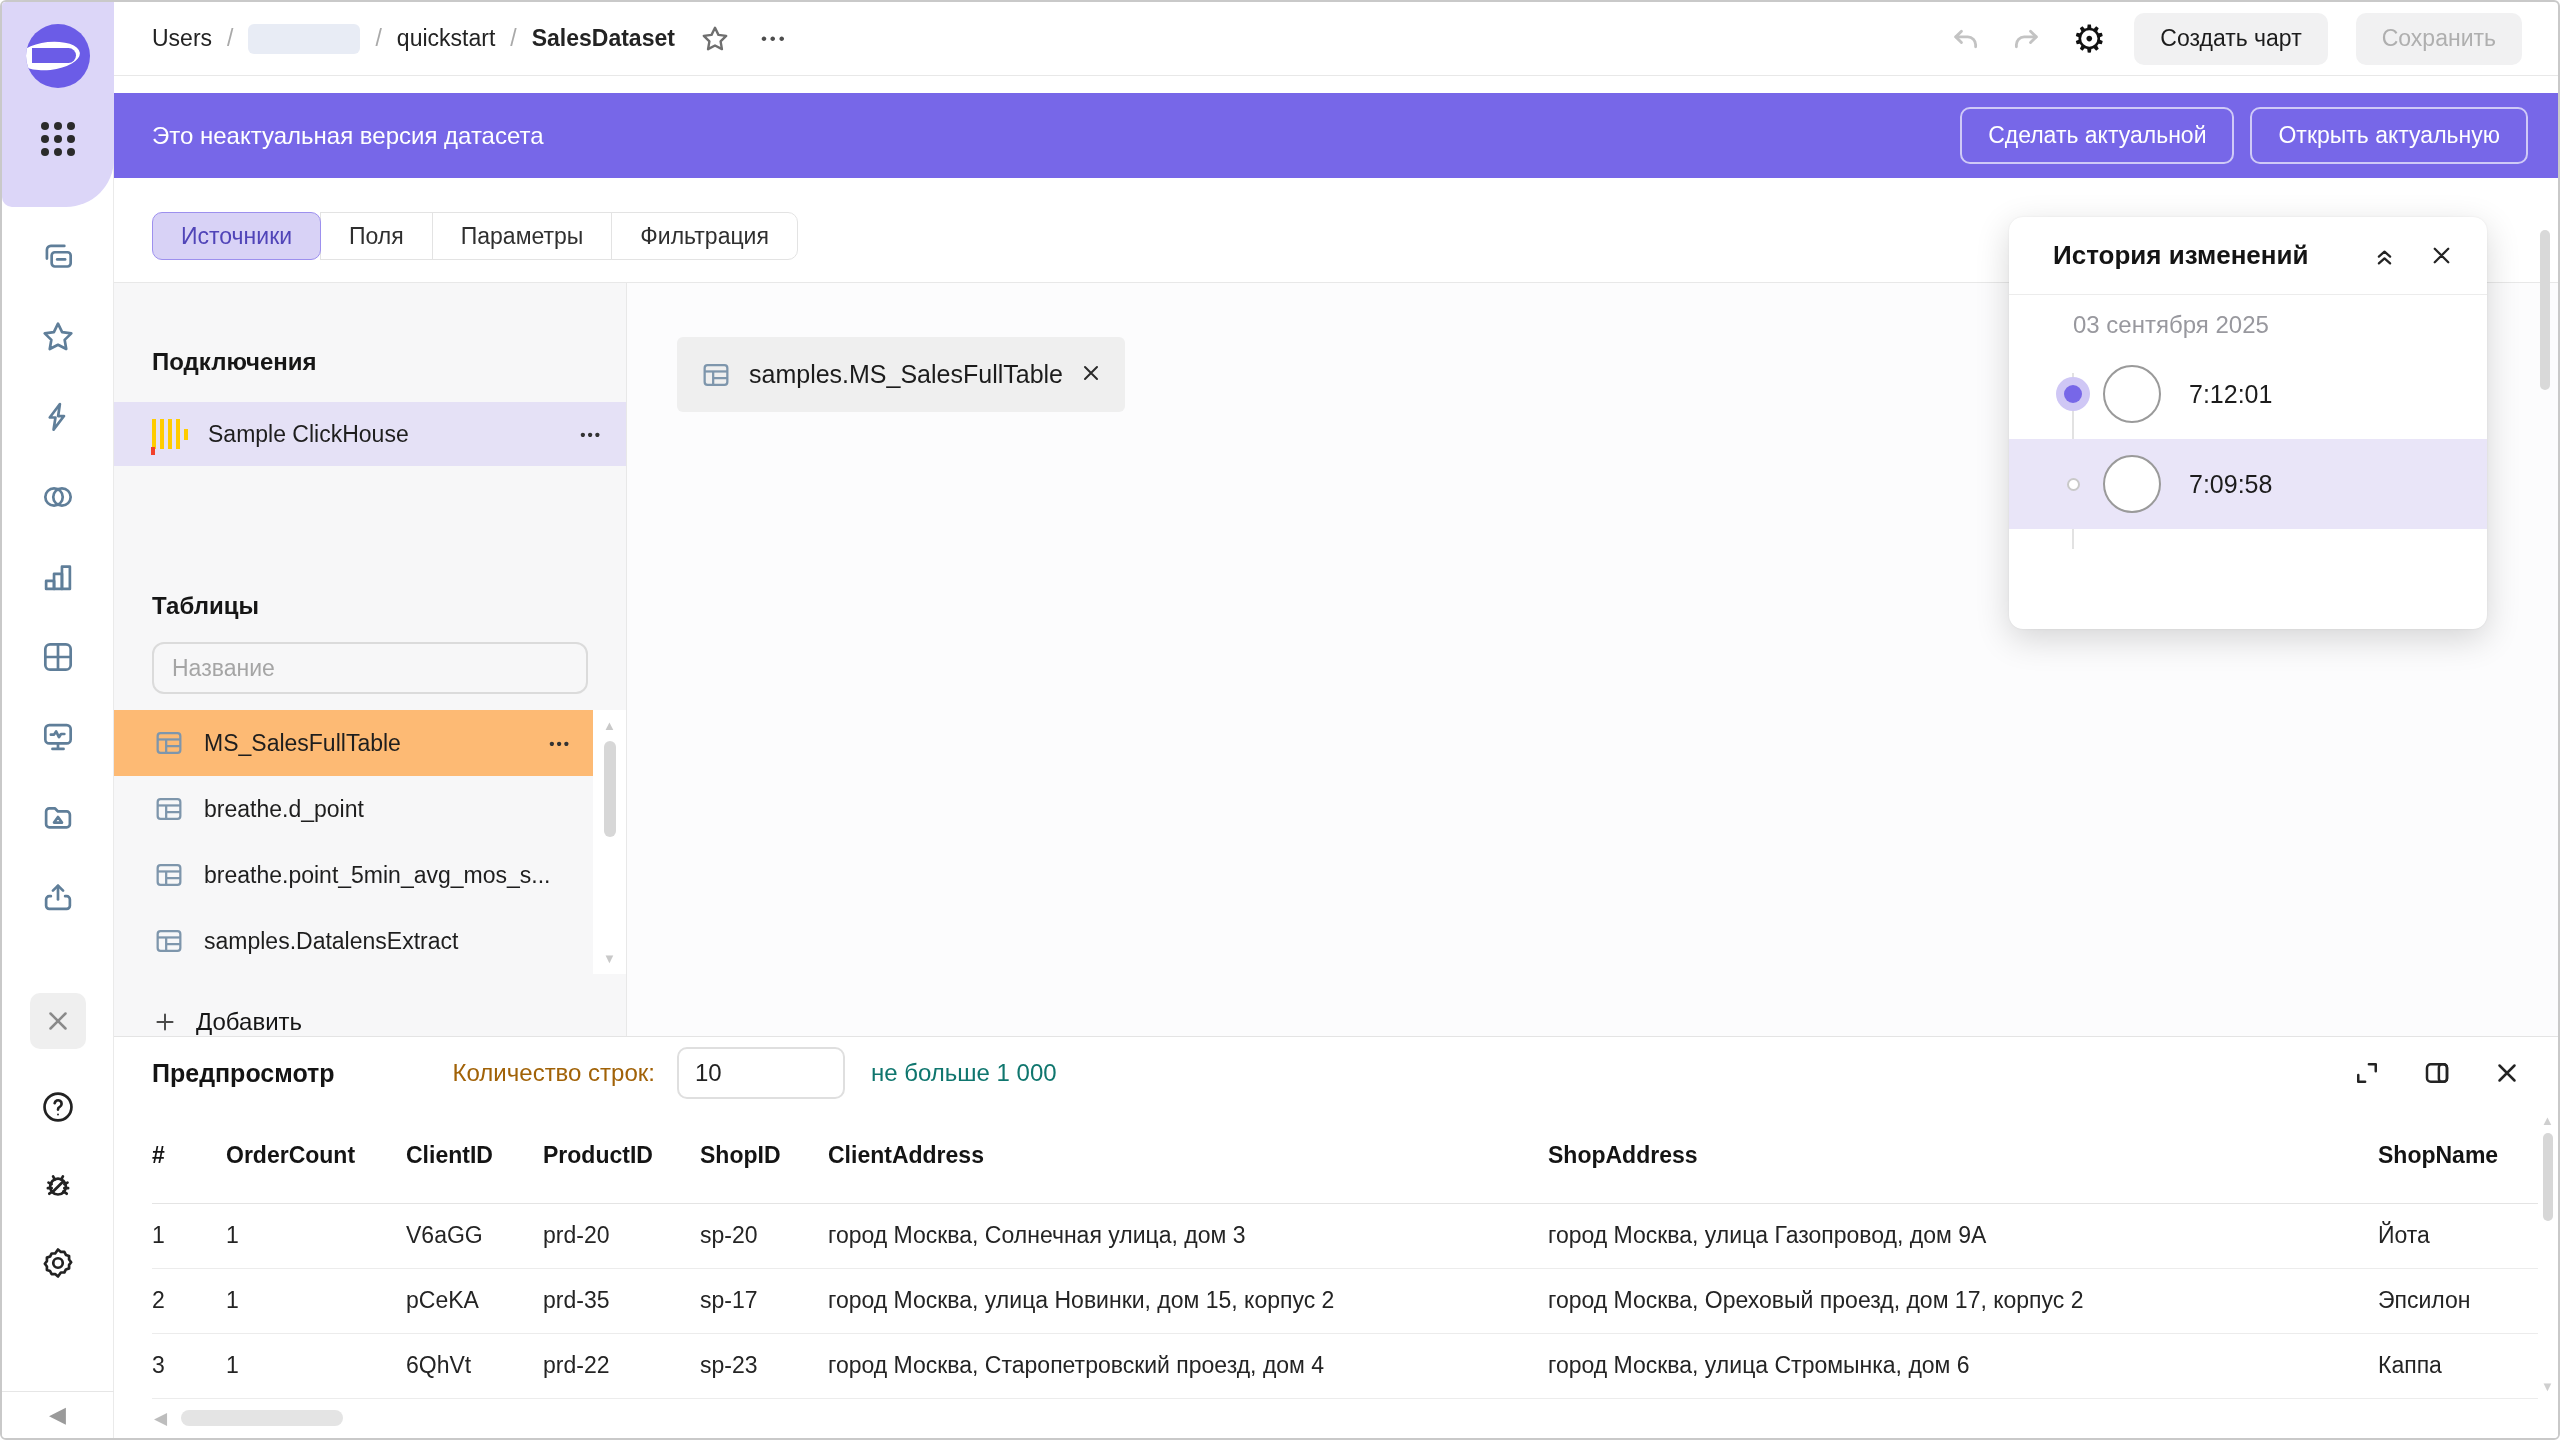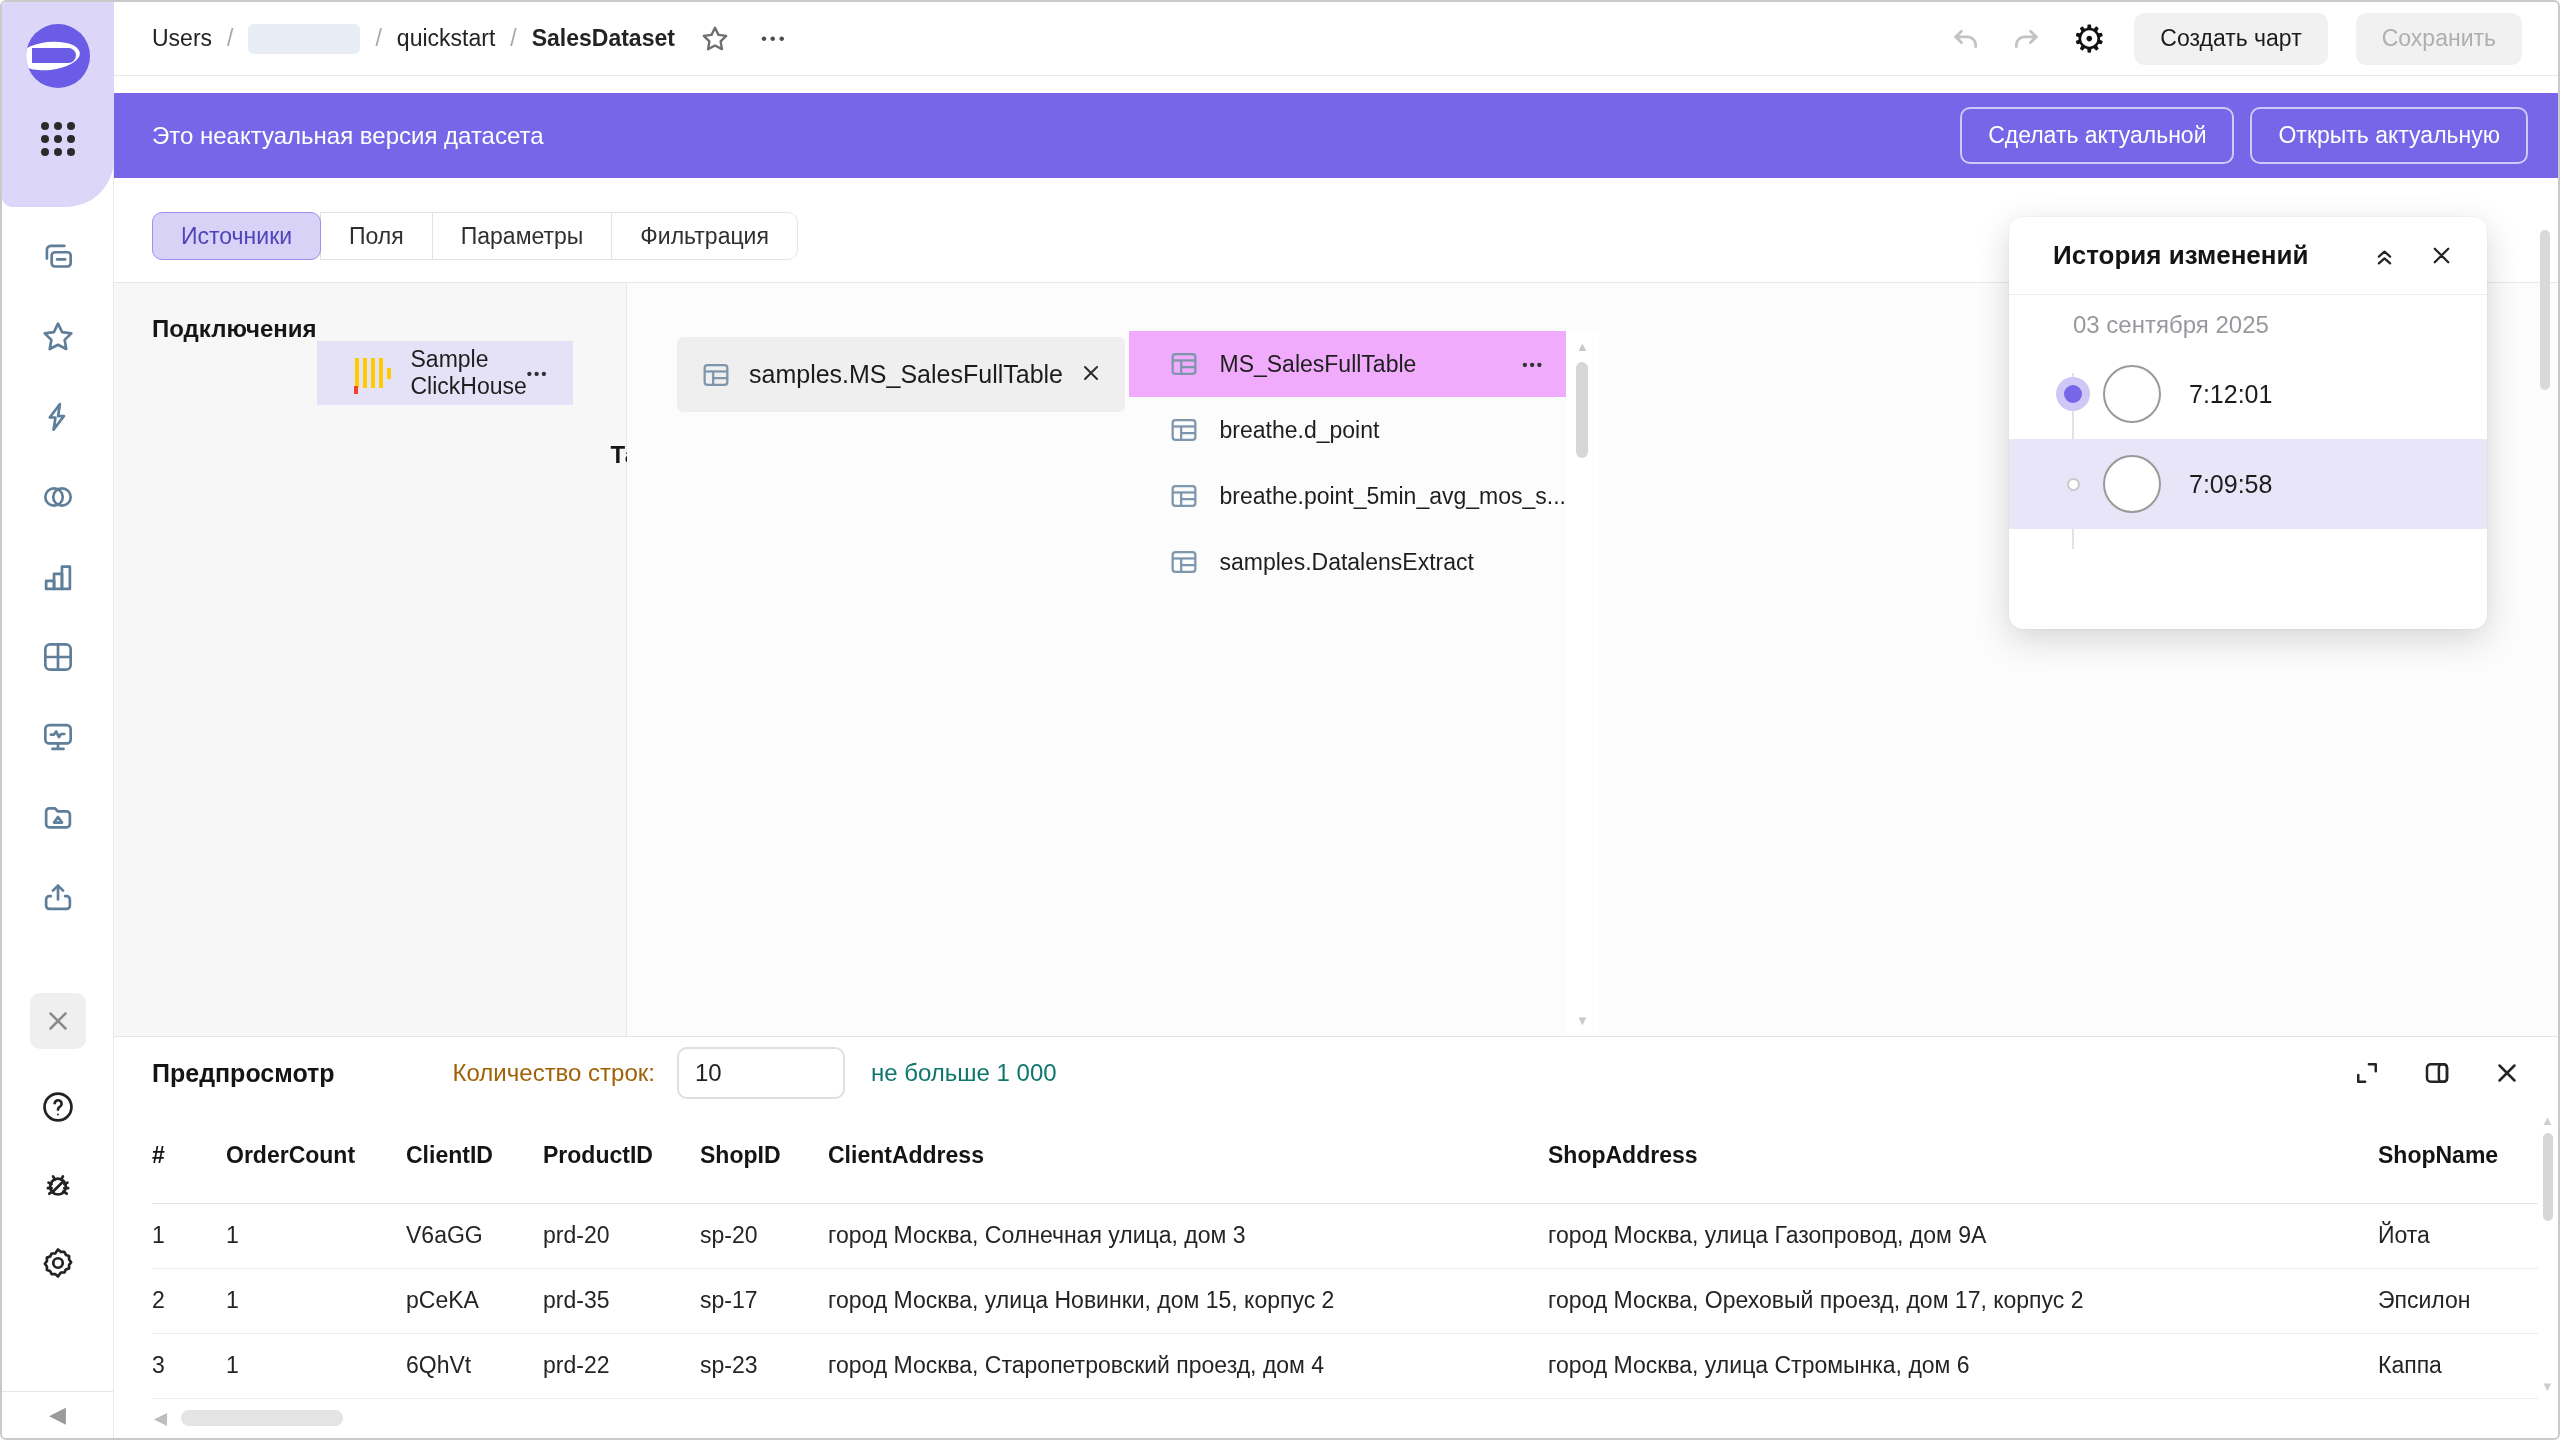--- a/index.html
+++ b/index.html
@@ -55,31 +55,31 @@
   
   .tabs-row { padding:34px 0 0 38px; }
   .tabs { display:inline-flex; }
   .tab { height:48px; padding:0 28px; display:flex; align-items:center; font-size:23px; color:#2f2f2f; background:#fff; border:1px solid #E3E3E3; margin-left:-1px; position:relative; cursor:default; }
   .tab:first-child { border-radius:10px 0 0 10px; margin-left:0; }
   .tab:last-child { border-radius:0 10px 10px 0; }
   .tab.active { background:#D8D2F6; color:#5044B8; border:1px solid #9D90EE; border-radius:10px; z-index:2; }
 
   
   .workspace { flex:1; margin-top:22px; border-top:1px solid #E8E8E8; display:flex; min-height:0; }
-  .left-panel { width:513px; flex:0 0 513px; background:#F7F7F8; border-right:1px solid #E8E8E8; padding-top:32px; display:flex; flex-direction:row; }
+  .left-panel { width:513px; flex:0 0 513px; background:#F7F7F8; border-right:1px solid #E8E8E8; padding-top:32px; display:flex; flex-direction:column;justify-content:flex-end; }
   .panel-title { margin-left:38px; font-size:24px; font-weight:700; color:#161616; }
   .conn-row { margin-top:26px; height:64px; background:#E5E1F6; display:flex; align-items:center; padding:0 24px 0 38px; }
   .conn-label { margin-left:20px; font-size:23px; color:#1e1e1e; }
   .row-menu { margin-left:auto; color:#333; font-size:15px; letter-spacing:2px; font-weight:700; }
   .tables-title { margin-top:126px; }
   .search-input { margin:22px 38px 0 38px; height:52px; border:2px solid #DBDBDB; border-radius:12px; background:transparent; padding:0 18px; font-size:23px; font-family:inherit; color:#222; }
   .search-input::placeholder { color:#A5A5A5; }
   .list-wrap { margin-top:16px; position:relative; }
   .list-row { height:66px; display:flex; align-items:center; padding-left:38px; margin-right:33px; }
-  .list-row.selected { background:#f0abfc; }
+  .list-row.selected { background:#fdba74; }
   .tbl-svg { width:34px; height:34px; stroke:#7E96AC; stroke-width:1.6; fill:none; flex:0 0 auto; }
   .list-label { margin-left:18px; font-size:23px; color:#1e1e1e; white-space:nowrap; }
   .list-row .row-menu { margin-right:22px; }
   .scroll-col { position:absolute; top:0; right:0; width:33px; height:100%; background:#fff; display:flex; flex-direction:column; align-items:center; padding:8px 0; }
   .scroll-col .arr { font-size:13px; color:#C9C9C9; }
   .scroll-col .thumb { width:12px; height:96px; background:#D7D7D7; border-radius:6px; margin-top:8px; }
   .scroll-col .arr.down { margin-top:auto; }
   .add-row { margin:34px 0 0 38px; display:flex; align-items:center; gap:18px; }
   .add-row svg { width:26px; height:26px; stroke:#4a4a4a; stroke-width:1.8; fill:none; stroke-linecap:round; }
   .add-label { font-size:24px; color:#161616; }

